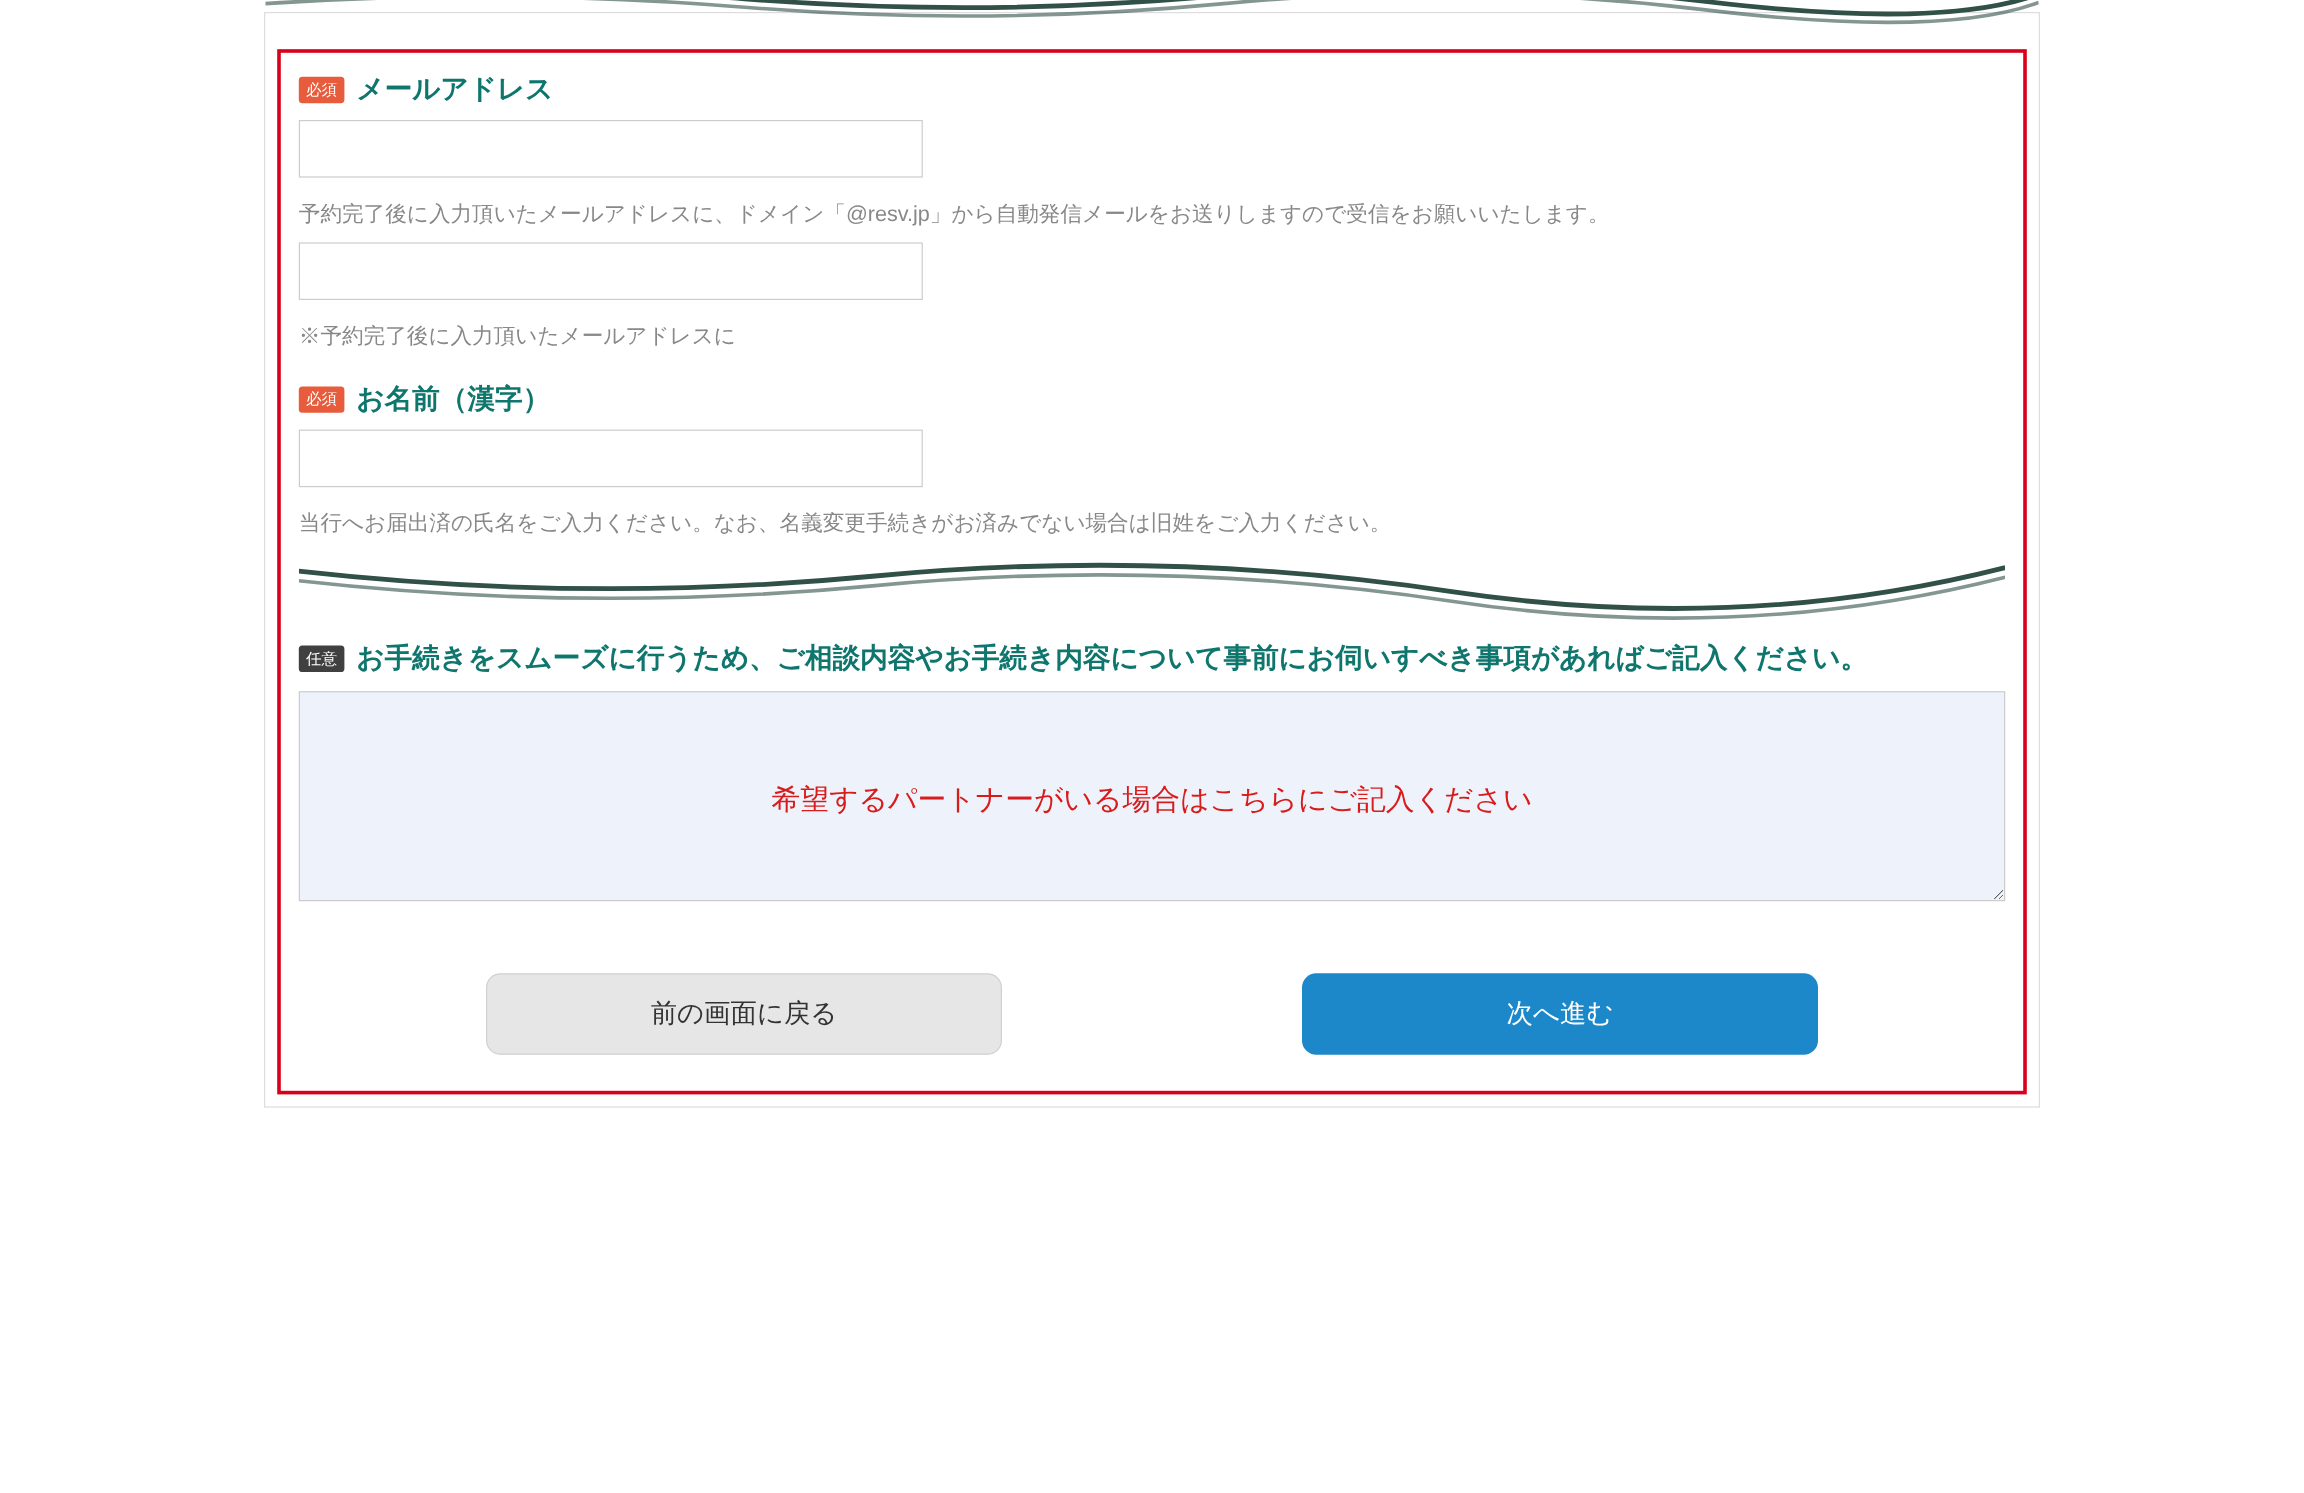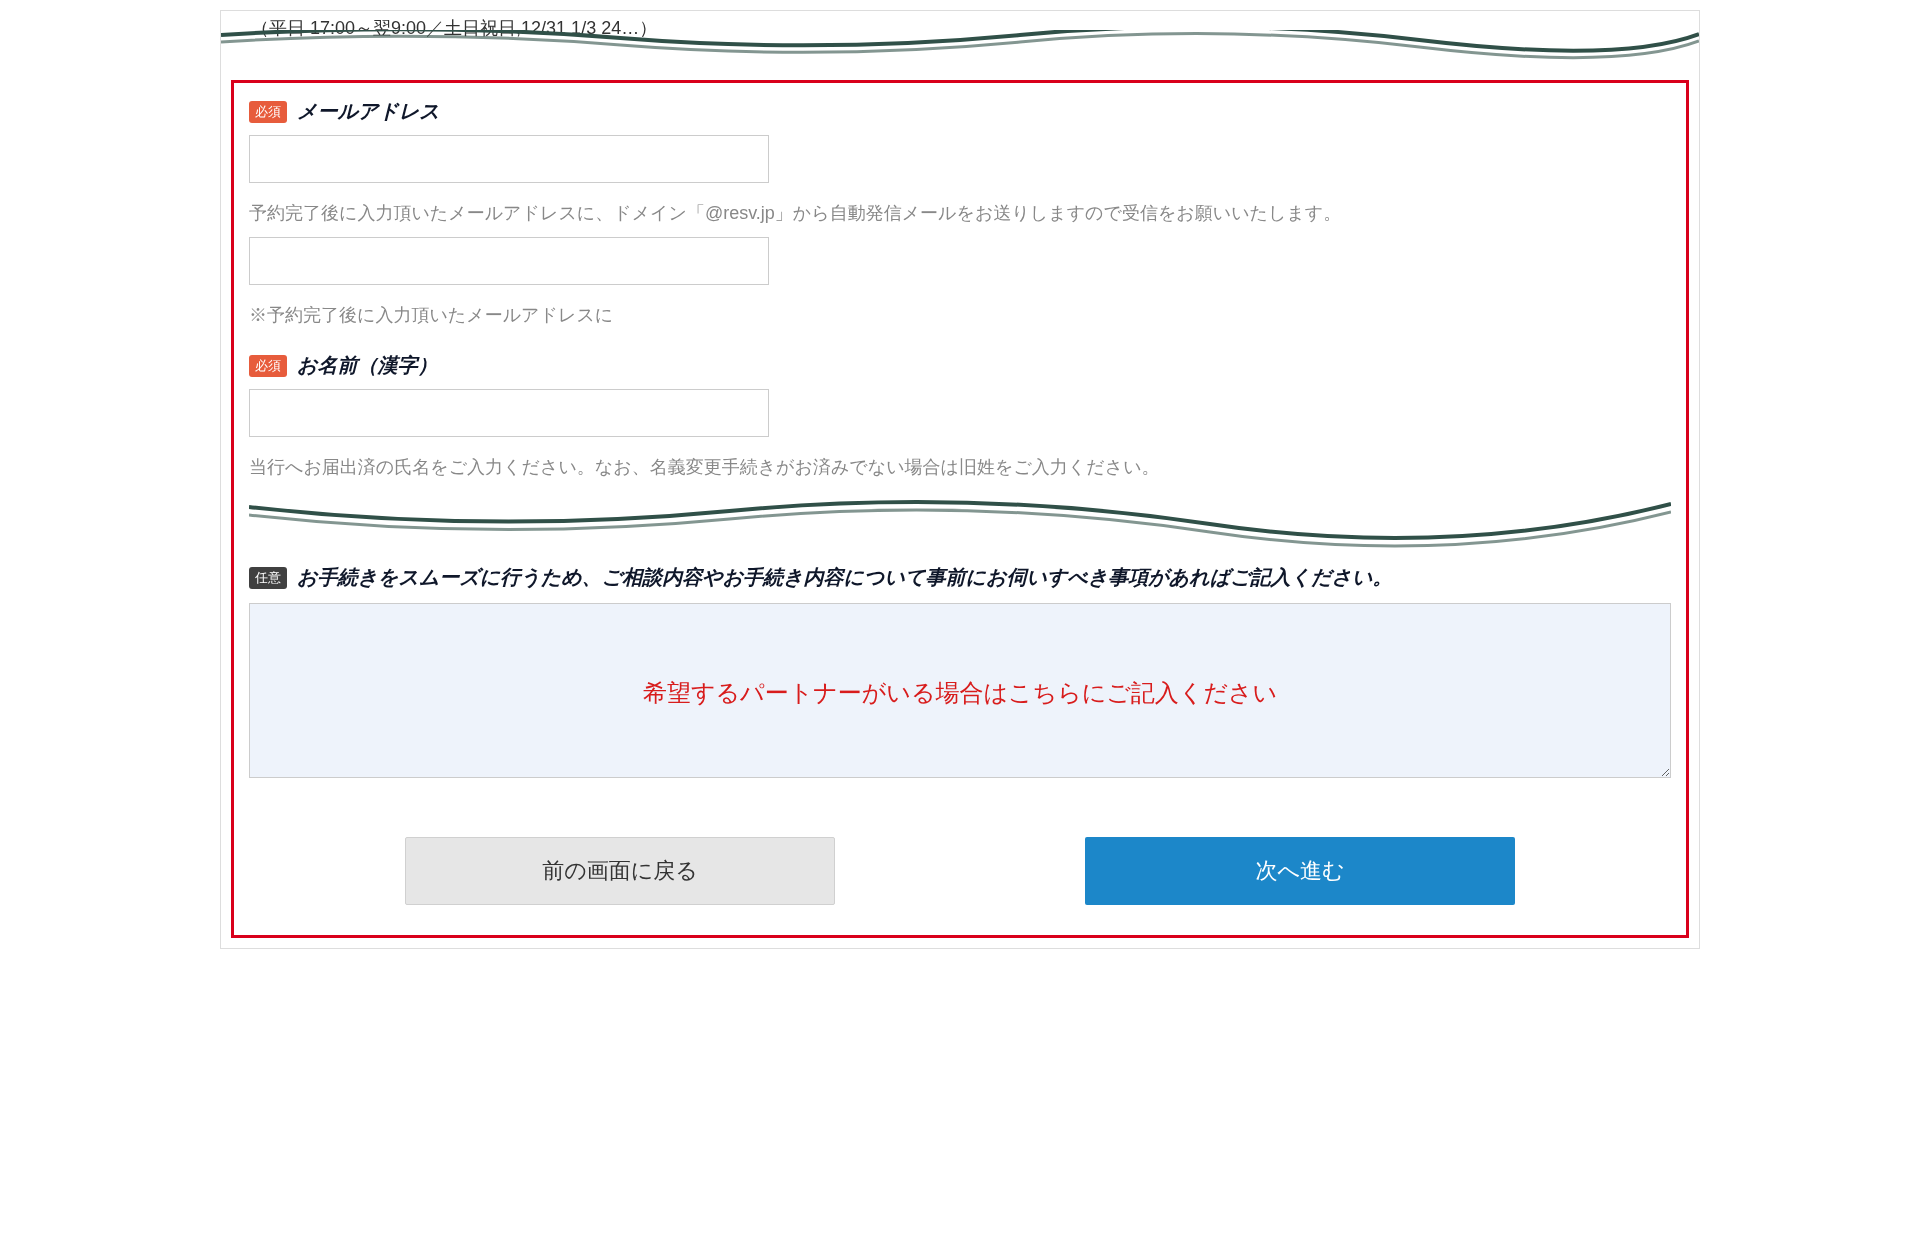--- a/index.html
+++ b/index.html
@@ -71,24 +71,23 @@
       margin-right: 10px;
       white-space: nowrap;
     }
     .badge-required {
       background: #e75c3c;
     }
     .badge-optional {
       background: #404040;
     }
     .field-label {
-      font-size: 20px;
+      font-size: 23px;
       font-weight: bold;
-      color: #0f172a;
-      font-style: italic;
+      color: #0f766e;
     }
     .text-input {
       width: 520px;
       height: 48px;
       border: 1px solid #ccc;
       padding: 8px 12px;
       font-size: 16px;
       background: #fff;
       display: block;
       margin-bottom: 8px;
@@ -127,38 +126,37 @@
       justify-content: center;
       gap: 250px;
       margin-top: 55px;
     }
     .btn {
       width: 430px;
       height: 68px;
       font-size: 22px;
       border: none;
       cursor: pointer;
-      border-radius: 2px;
+      border-radius: 12px;
     }
     .btn-back {
       background: #e6e6e6;
       color: #333;
       border: 1px solid #d0d0d0;
     }
     .btn-next {
       background: #1c87c9;
       color: #fff;
     }
   </style>
 </head>
 <body>
 
 <div class="page-container">
 
-  <div class="hours-text">（平日 17:00～翌9:00／土日祝日,12/31  1/3  24…）</div>
 
   <div class="wave-divider">
     <svg viewBox="0 0 1480 40" preserveAspectRatio="none">
       <path d="M 0 5 Q 200 -8 400 8 T 800 5 T 1200 10 T 1480 4" stroke="#305048" stroke-width="4" fill="none"></path>
       <path d="M 0 12 Q 200 -1 400 15 T 800 12 T 1200 17 T 1480 11" stroke="#305048" stroke-width="3" fill="none" opacity="0.6"></path>
     </svg>
   </div>
 
   <div class="form-section">
 

